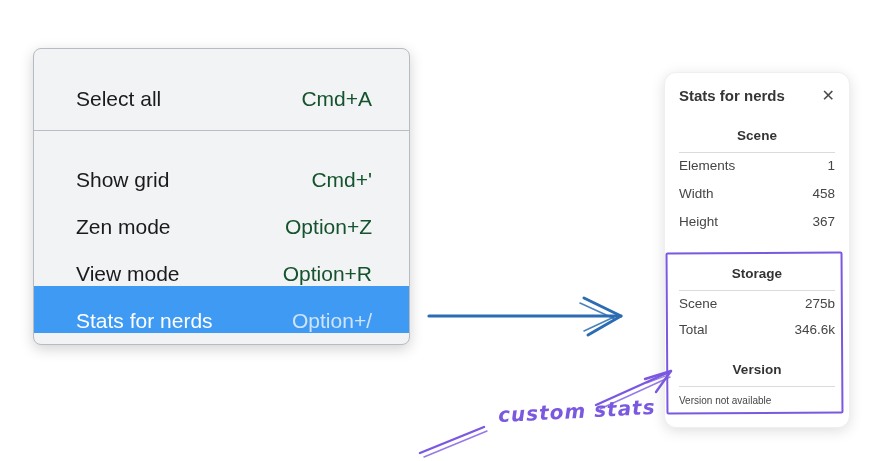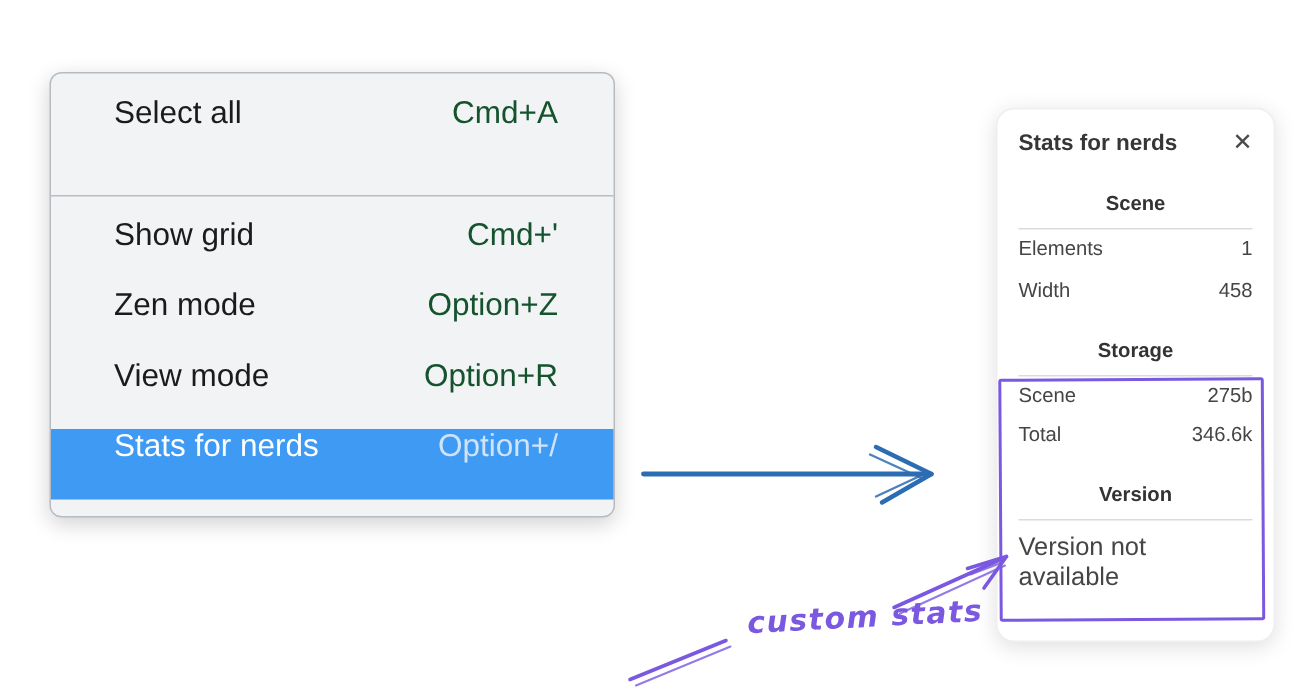--- a/index.html
+++ b/index.html
@@ -7,47 +7,47 @@
 
   
   .menu{
     position:absolute;left:33px;top:48px;width:377px;height:297px;
     background:#f2f3f4;border:1px solid #b6bcc2;border-radius:8px;
     box-shadow:0 4px 14px rgba(0,0,0,0.18);box-sizing:border-box;
   }
   .menu-group1{padding:15px 0 0 0;}
   .menu-group2{padding:14px 0 13px 0;}
   .menu-item{
-    height:47px;display:flex;align-items:flex-start;justify-content:space-between;
+    height:47px;display:flex;align-items:flex-end;justify-content:space-between;
     padding:0 37px 0 42px;font-size:21px;color:#1b1b1d;
   }
   .menu-item .mi-short{color:#14532d;}
   .menu-item.highlighted{background:#3e9af2;color:#ffffff;}
   .menu-item.highlighted .mi-short{color:#cfe3fb;}
   .menu-divider{height:1px;background:#b8bdc3;margin:19px 0 0 0;}
 
   
   .panel{
     position:absolute;left:664px;top:72px;width:186px;height:356px;
     background:#ffffff;border:1px solid #efefef;border-radius:12px;
     box-shadow:0 3px 14px rgba(0,0,0,0.13);box-sizing:border-box;
     padding:14px 14px 0 14px;color:#3f3f3f;
   }
   .panel-header{display:flex;align-items:center;justify-content:space-between;}
   .panel-title{font-size:15px;font-weight:bold;color:#363636;}
   .panel-close{font-size:16px;color:#4a4a4a;cursor:pointer;line-height:16px;}
   .sec-head{text-align:center;font-weight:bold;font-size:13.5px;color:#333333;}
   .sec-head.scene{margin-top:24px;}
-  .sec-head.storage{margin-top:12px;}
+  .sec-head.storage{margin-top:24px;}
   .sec-head.version{margin-top:14px;}
   .sec-div{height:1px;background:#d9dbdd;margin-top:9px;}
   .stat-rows{margin-top:5px;}
   .stat-row{display:flex;justify-content:space-between;align-items:flex-start;height:28px;font-size:13.5px;color:#454545;}
   .stat-rows.compact .stat-row{height:26px;}
-  .stat-note{margin-top:8px;font-size:17px;color:#454545;}
+  .stat-note{margin-top:8px;font-size:10px;color:#454545;}
 
   
   .anno-box{
     position:absolute;left:666px;top:252px;width:177px;height:162px;
     border:2.5px solid #7a58e0;border-radius:2px;box-sizing:border-box;
     transform:rotate(-0.35deg);z-index:9;
   }
   .anno-label{
     position:absolute;left:498px;top:399px;z-index:9;
     font-family:"DejaVu Sans",sans-serif;font-style:italic;font-weight:bold;
@@ -100,20 +100,24 @@
       <div class="sec-div"></div>
       <div class="stat-rows">
         <div class="stat-row">
           <span class="stat-label">Elements</span>
           <span class="stat-value">1</span>
         </div>
         <div class="stat-row">
           <span class="stat-label">Width</span>
           <span class="stat-value">458</span>
         </div>
+        <div class="stat-row">
+          <span class="stat-label">Height</span>
+          <span class="stat-value">367</span>
+        </div>
       </div>
     </div>
 
     <div>
       <div class="sec-head storage">Storage</div>
       <div class="sec-div"></div>
       <div class="stat-rows compact">
         <div class="stat-row">
           <span class="stat-label">Scene</span>
           <span class="stat-value">275b</span>

